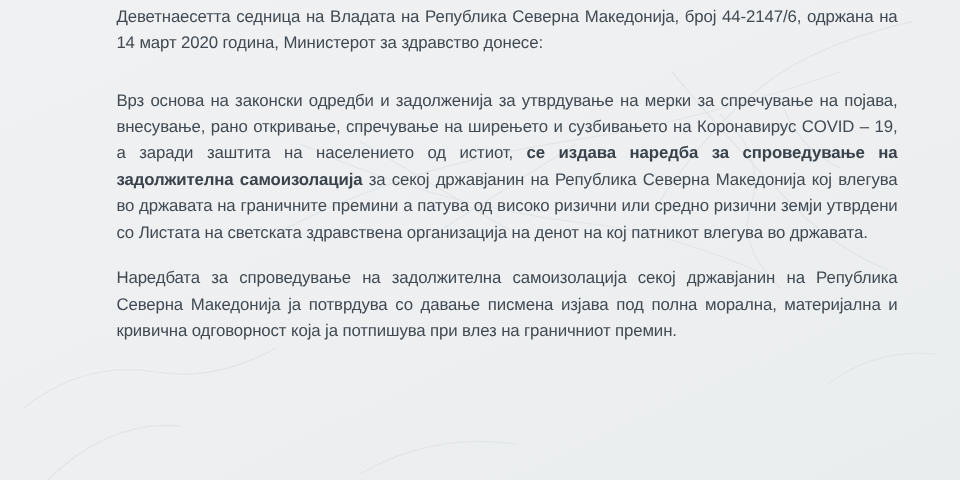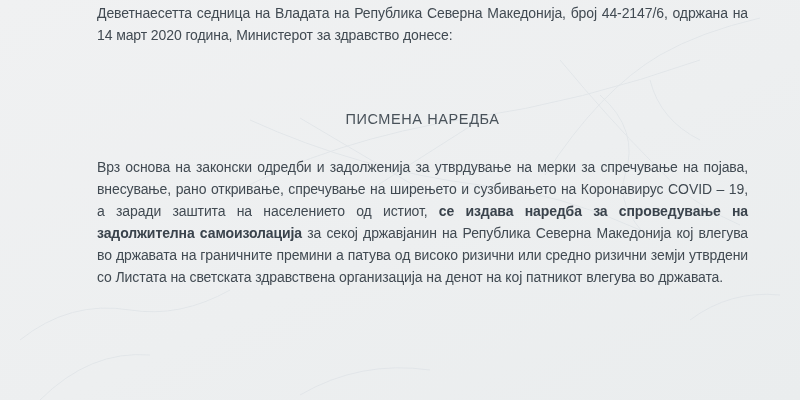--- a/index.html
+++ b/index.html
@@ -64,19 +64,19 @@
       <path d="M40,400 Q90,350 150,355"></path>
       <path d="M300,395 Q360,360 430,370"></path>
       <path d="M690,320 Q730,290 780,295"></path>
     </g>
   </svg>
 
   <div class="content">
 
     <p class="intro">Деветнаесетта седница на Владата на Република Северна Македонија, број 44-2147/6, одржана на 14 март 2020 година, Министерот за здравство донесе:</p>
 
-    <h1 class="heading">ПИСМЕНА НАРЕДБА</h1>
 
     <p class="body-par par-order"><span>Врз основа на законски одредби и задолженија за утврдување на мерки за спречување на појава, внесување, рано откривање, спречување на ширењето и сузбивањето на Коронавирус COVID – 19, а заради заштита на населението од истиот, </span><span class="b">се издава наредба за спроведување на задолжителна самоизолација</span><span> за секој државјанин на Република Северна Македонија кој влегува во државата на граничните премини а патува од високо ризични или средно ризични земји утврдени со Листата на светската здравствена организација на денот на кој патникот влегува во државата.</span></p>
 
+    <p class="body-par par-confirm">Наредбата за спроведување на задолжителна самоизолација секој државјанин на Република Северна Македонија ја потврдува со давање писмена изјава под полна морална, материјална и кривична одговорност која ја потпишува при влез на граничниот премин.</p>
 
   </div>
 </div>
 
 </body></html>

